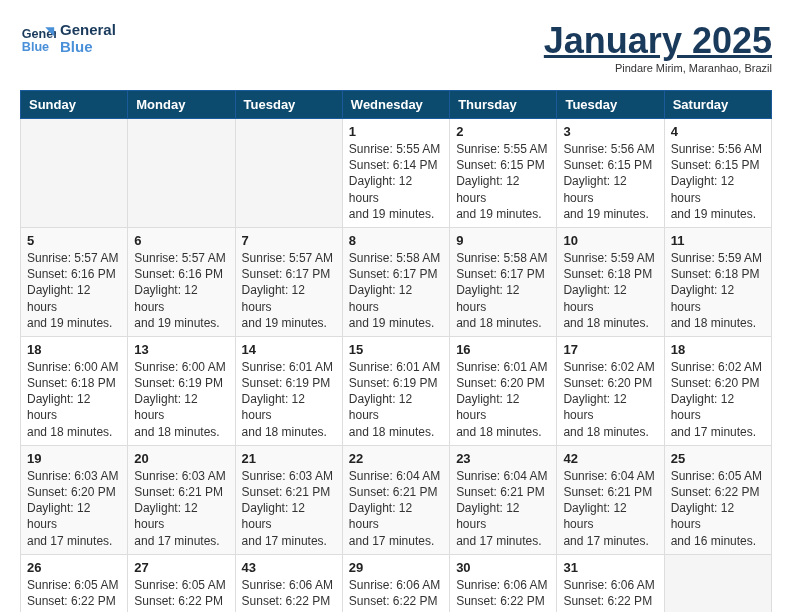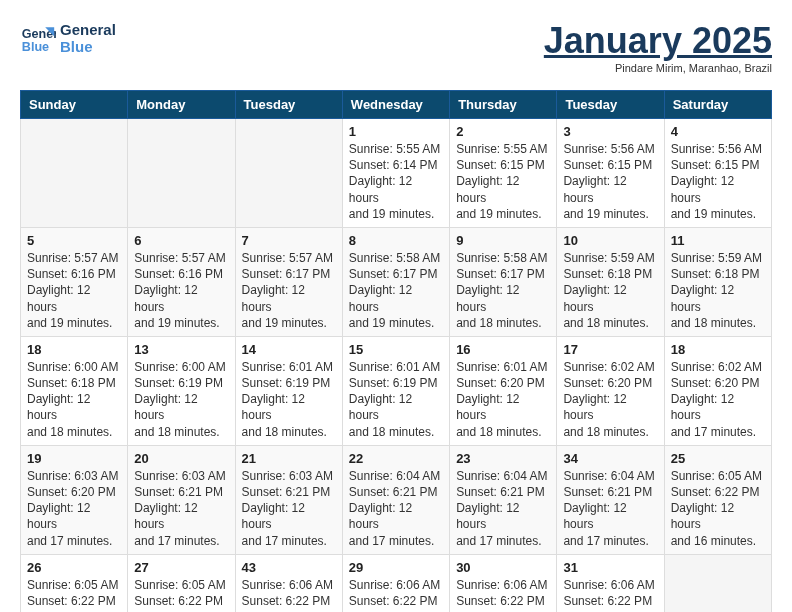--- a/index.html
+++ b/index.html
@@ -280,21 +280,21 @@
 and 17 minutes.</div>
         </td>
         <td>
           <span class="day-num">23</span>
           <div class="cell-text" style="white-space: pre-line;">Sunrise: 6:04 AM
 Sunset: 6:21 PM
 Daylight: 12 hours
 and 17 minutes.</div>
         </td>
         <td>
-          <span class="day-num">34</span>
+          <span class="day-num">42</span>
           <div class="cell-text" style="white-space: pre-line;">Sunrise: 6:04 AM
 Sunset: 6:21 PM
 Daylight: 12 hours
 and 17 minutes.</div>
         </td>
         <td>
           <span class="day-num">25</span>
           <div class="cell-text" style="white-space: pre-line;">Sunrise: 6:05 AM
 Sunset: 6:22 PM
 Daylight: 12 hours

